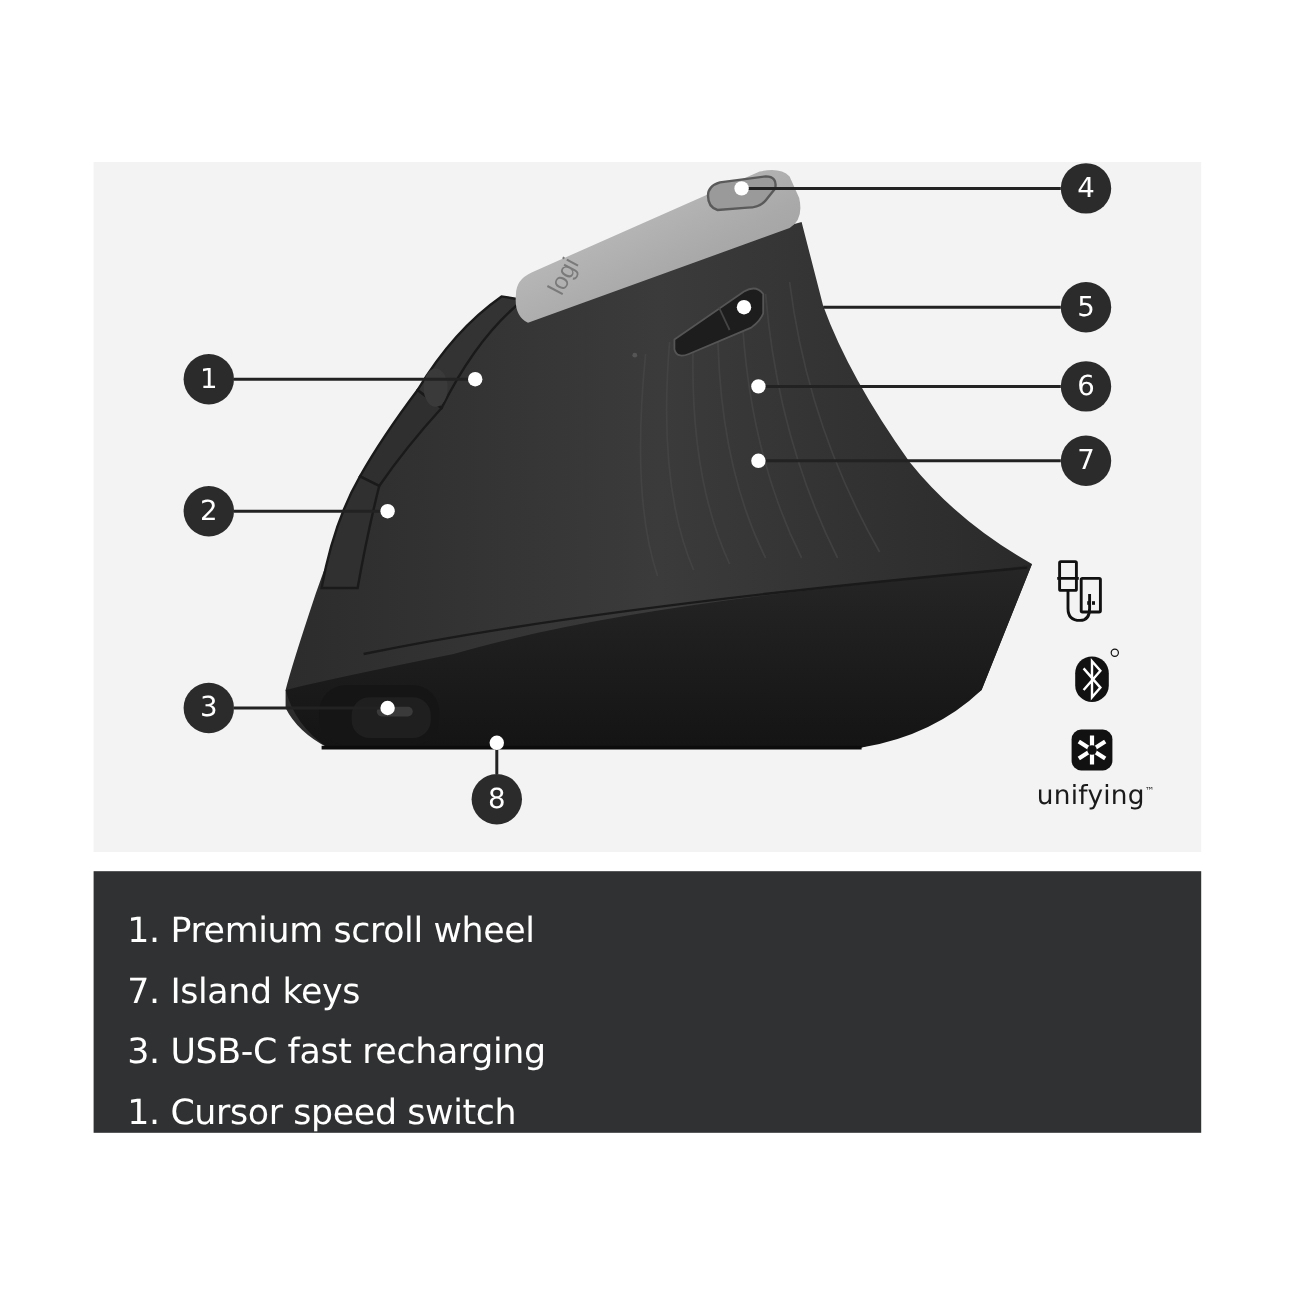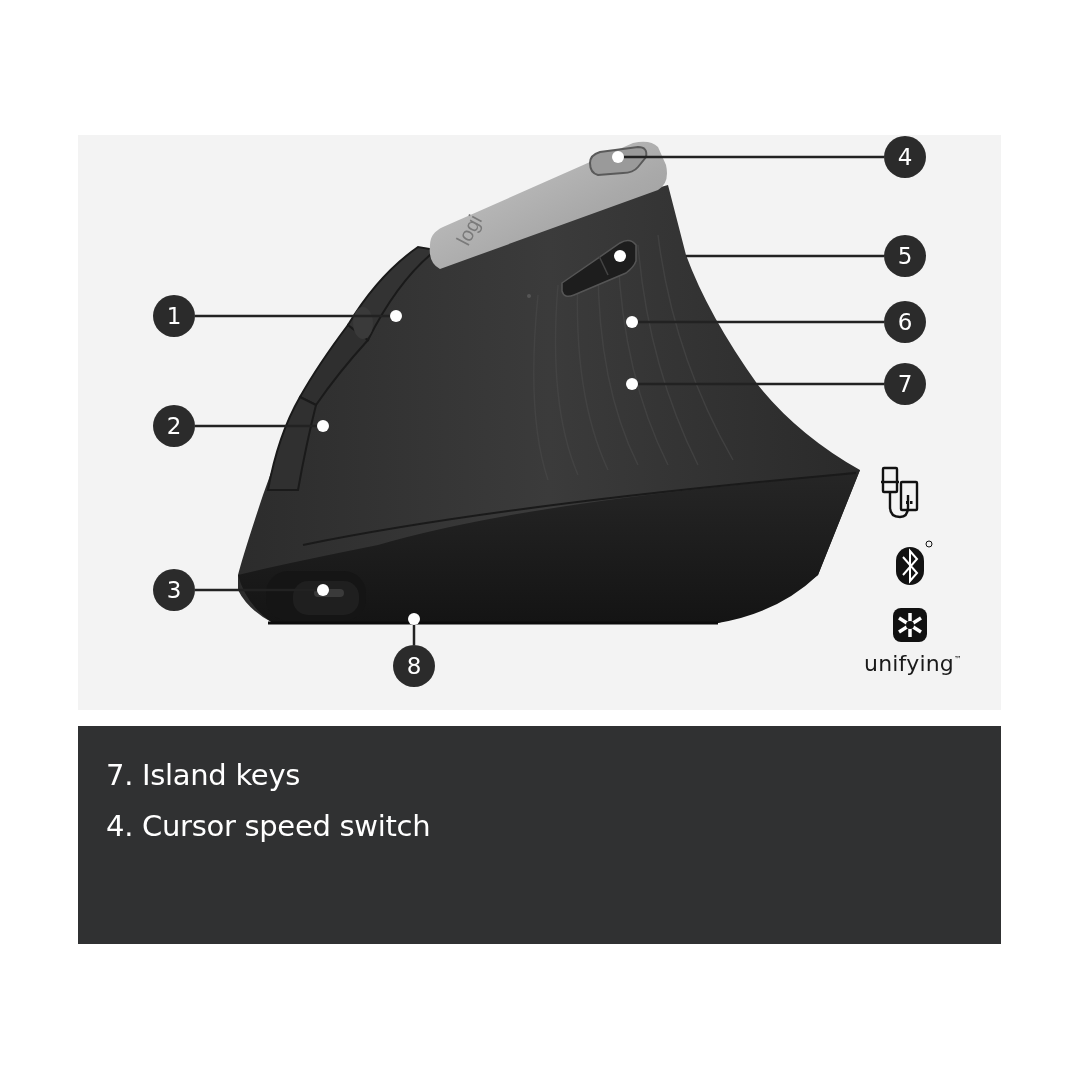--- a/index.html
+++ b/index.html
@@ -144,16 +144,18 @@
   <div class="callout" style="left:806px;top:100px;">5</div>
   <div class="callout" style="left:806px;top:166px;">6</div>
   <div class="callout" style="left:806px;top:228px;">7</div>
   <div class="callout" style="left:315px;top:510px;">8</div>
 
   <div class="unifying-label"><span>unifying</span><sup>™</sup></div>
 </div>
 
 <div class="features-panel">
   <div class="feature-col left">
+    <div class="feature-item">1. Premium scroll wheel</div>
     <div class="feature-item">7. Island keys</div>
-    <div class="feature-item">4. Cursor speed switch</div>
+    <div class="feature-item">3. USB-C fast recharging</div>
+    <div class="feature-item">1. Cursor speed switch</div>
   </div>
 </div>
 
 </body></html>

